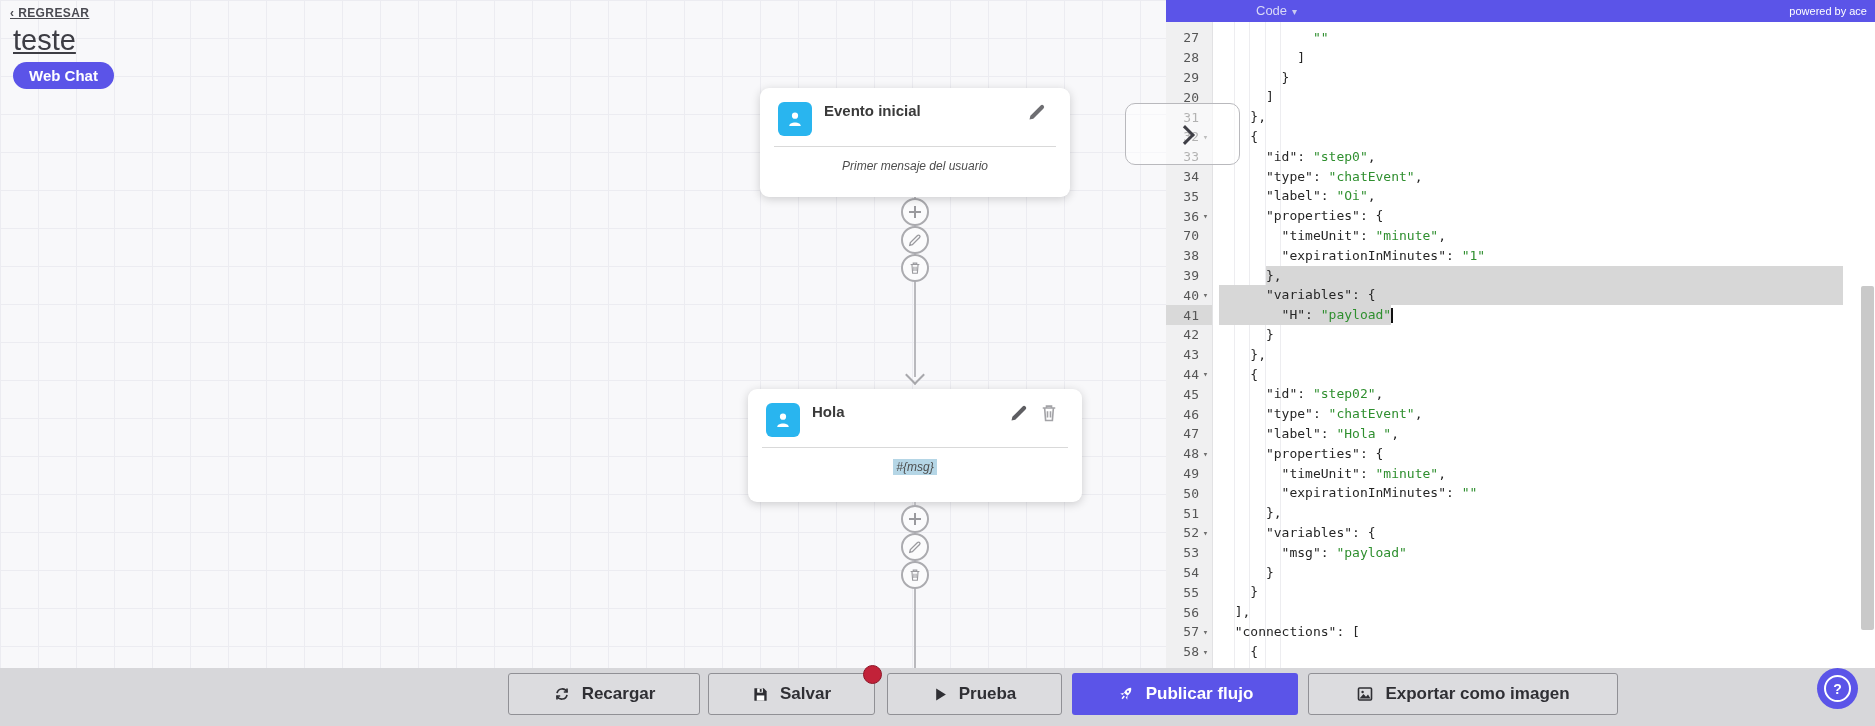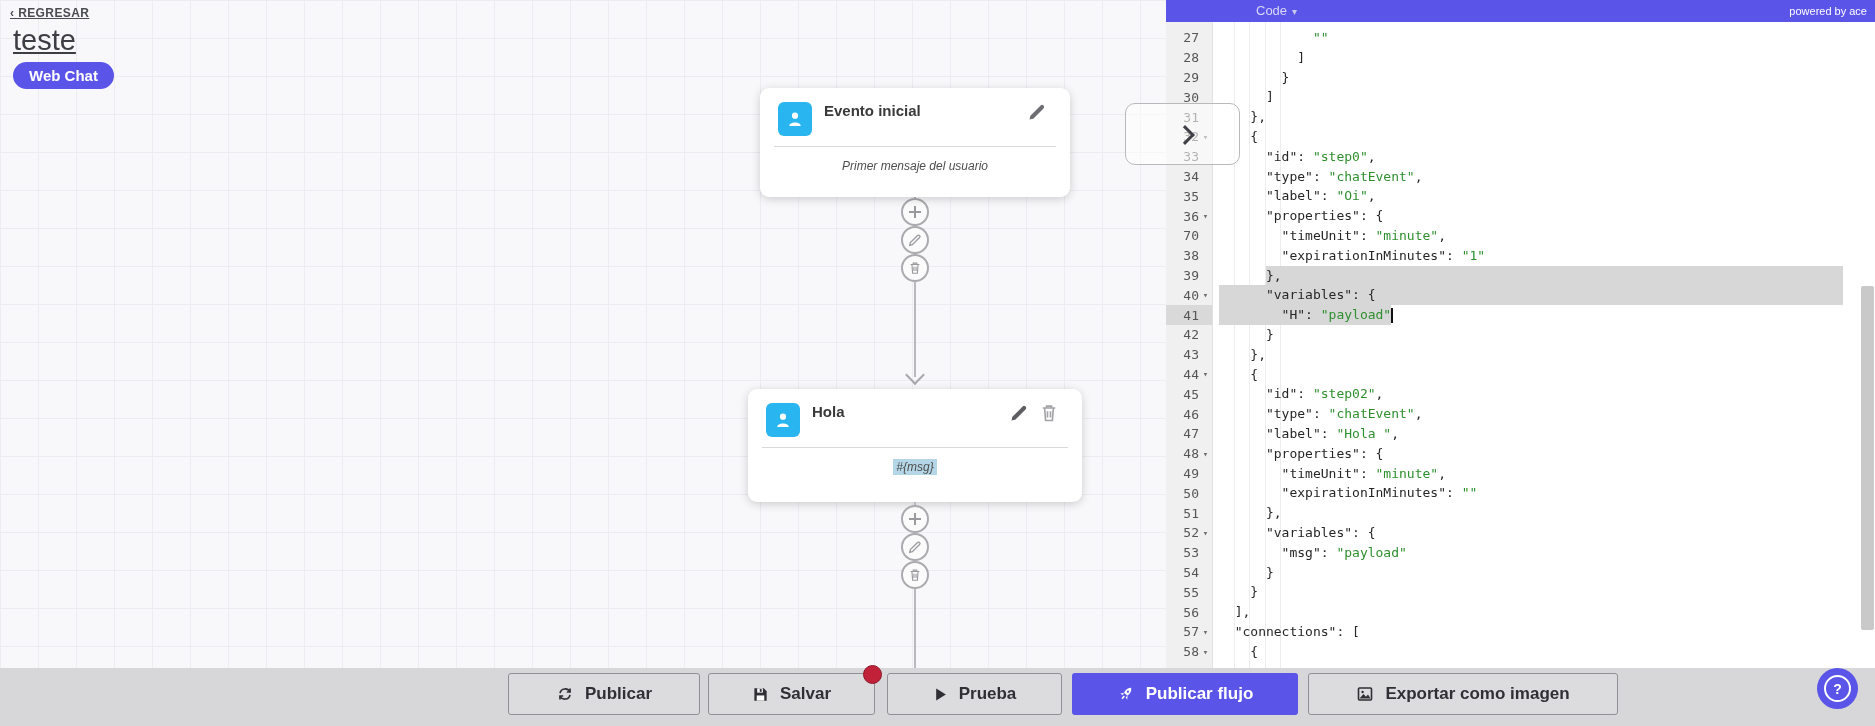--- a/index.html
+++ b/index.html
@@ -189,21 +189,21 @@
         </div>
         <div class="grow">
           <span class="gnum">28</span>
           <span class="gfold"></span>
         </div>
         <div class="grow">
           <span class="gnum">29</span>
           <span class="gfold"></span>
         </div>
         <div class="grow">
-          <span class="gnum">30</span>
+          <span class="gnum">20</span>
           <span class="gfold"></span>
         </div>
         <div class="grow">
           <span class="gnum">31</span>
           <span class="gfold"></span>
         </div>
         <div class="grow">
           <span class="gnum">32</span>
           <span class="gfold">▾</span>
         </div>
@@ -441,21 +441,21 @@
 </div>
 
 <div id="toolbar">
   <button class="tb" style="left:508px;width:192px;">
     <svg width="18" height="18" viewBox="0 0 18 18">
         <path d="M4 8.2A5.3 5.3 0 0 1 14 7" fill="none" stroke="#2f2f34" stroke-width="1.7"></path>
         <path d="M14 3.6V7h-3.2" fill="none" stroke="#2f2f34" stroke-width="1.7"></path>
         <path d="M14 9.8A5.3 5.3 0 0 1 4 11" fill="none" stroke="#2f2f34" stroke-width="1.7"></path>
         <path d="M4 14.4V11h3.2" fill="none" stroke="#2f2f34" stroke-width="1.7"></path>
       </svg>
-    <span>Publicar</span>
+    <span>Recargar</span>
   </button>
   <button class="tb" style="left:708px;width:167px;">
     <svg width="17" height="17" viewBox="0 0 18 18">
         <path d="M2.5 2.5h10l3 3v10h-13z" fill="#2f2f34"></path>
         <rect x="5.5" y="2.5" width="6" height="4.5" fill="#fff"></rect>
         <rect x="8.2" y="3.2" width="2" height="3" fill="#2f2f34"></rect>
         <rect x="5" y="10" width="8" height="5.5" fill="#fff"></rect>
       </svg>
     <span>Salvar</span>
     <span class="dot"></span>

